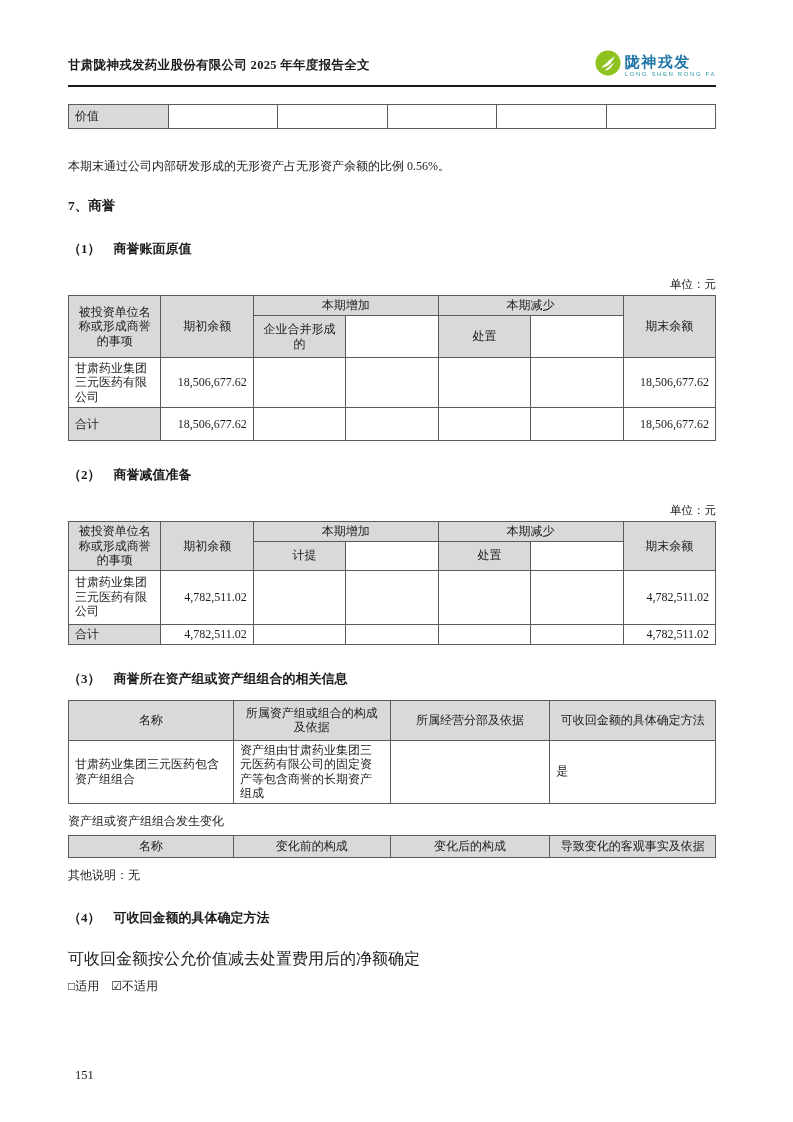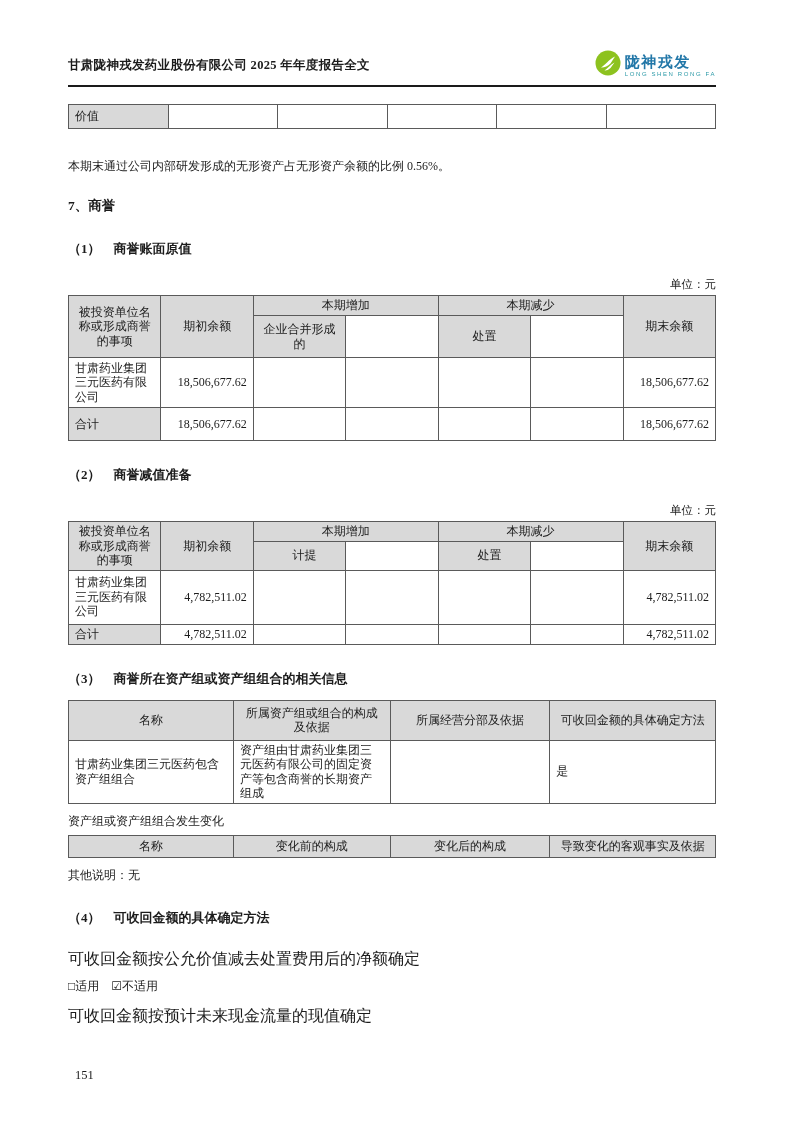--- a/index.html
+++ b/index.html
@@ -260,17 +260,16 @@
   <div class="note">其他说明：无</div>
 
   <div class="h-sub">（4）　可收回金额的具体确定方法</div>
 
   <div class="m-text first">可收回金额按公允价值减去处置费用后的净额确定</div>
   <div class="opts">
     <span>□适用</span>
     <span>☑不适用</span>
   </div>
 
-  <div class="m-text">可收回金额按预计未来现金流量的现值确定</div>
 
   <div class="pageno">151</div>
 
 </div>
 
 </body></html>

